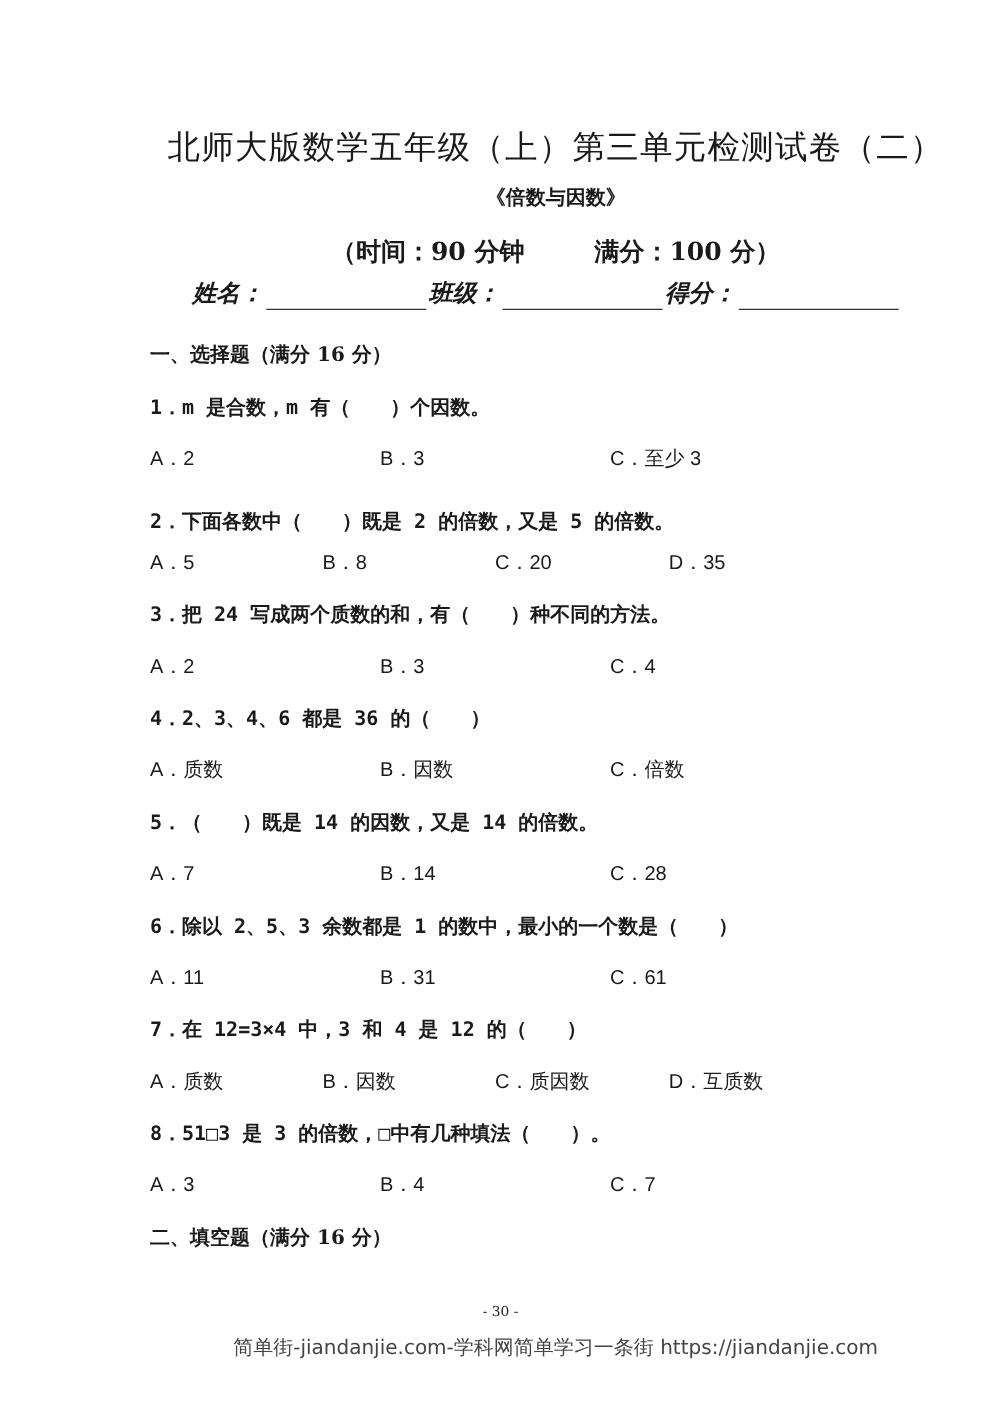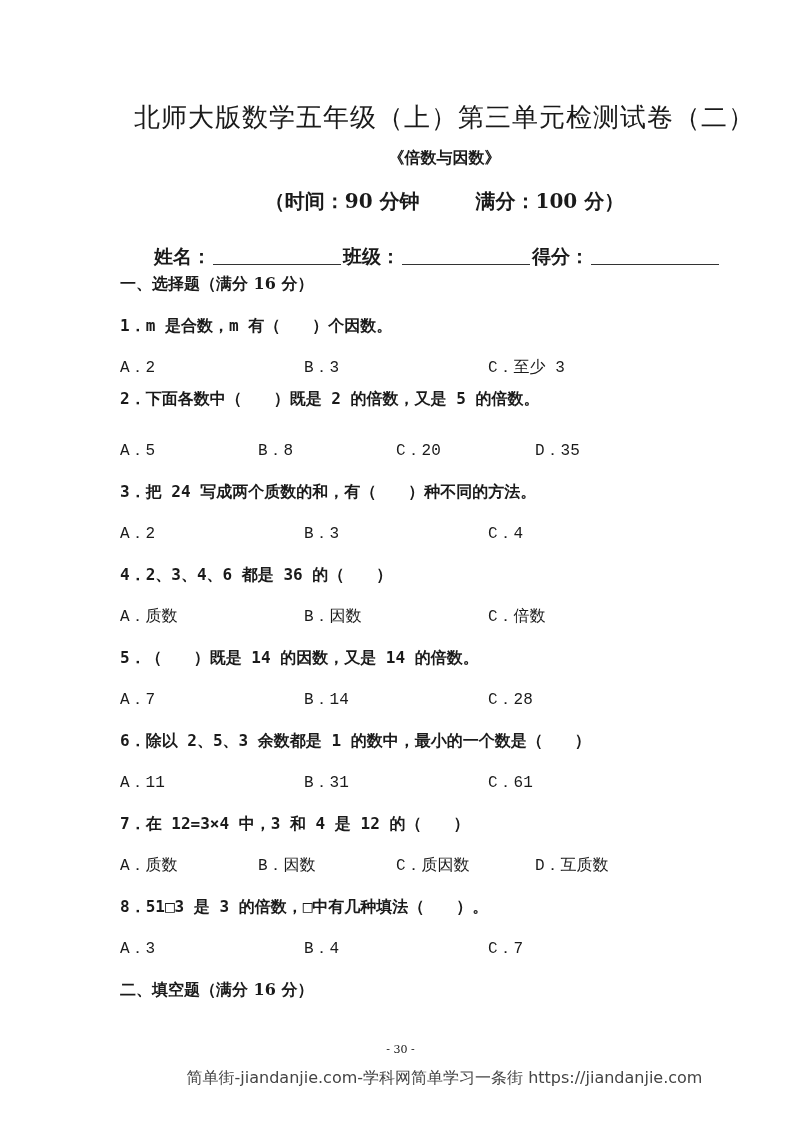--- a/index.html
+++ b/index.html
@@ -4,25 +4,25 @@
 <style>
   html, body { margin:0; padding:0; background:#ffffff; }
   body { width:793px; height:1122px; position:relative; overflow:hidden; color:#1a1a1a;
          font-family:"DejaVu Serif","Liberation Serif",serif; }
   .abs { position:absolute; white-space:nowrap;padding-left:48px; }
   .title { left:0; width:793px; text-align:center; top:100px; font-size:26px; letter-spacing:1px;
            font-family:"DejaVu Serif","Liberation Serif",serif; }
   .subtitle { left:0; width:793px; text-align:center; top:148px; font-size:16px; font-weight:bold; }
   .meta { left:0; width:793px; text-align:center; top:188px; font-size:20px; font-weight:bold; }
   .meta .gap { display:inline-block; width:56px; }
-  .info { top:244px; left:106px; font-size:19px; font-weight:bold; display:flex; align-items:flex-start; }
+  .info { top:222px; left:106px; font-size:19px; font-weight:bold; display:flex; align-items:flex-end;font-style:italic; }
   .info .line { display:inline-block; width:128px; border-bottom:1px solid #333; height:20px; margin:0 2px; }
   .section { left:72px; font-size:16px; font-weight:bold; }
   .q { left:72px; font-size:16px; font-family:"DejaVu Sans Mono","Liberation Mono",monospace;font-weight:bold; }
-  .opt { font-size:16px; font-family:Liberation Mono, monospace; }
+  .opt { font-size:16px; font-family:Liberation Sans, sans-serif; }
   .page-num { left:0; width:705px; text-align:center; top:1043px; font-size:11px; }
   .footer { left:0; width:793px; text-align:center; top:1068px; font-size:16px; color:#444;
             font-family:"DejaVu Sans","Liberation Sans",sans-serif; }
 </style>
 </head>
 <body>
 
 <div class="abs title">北师大版数学五年级（上）第三单元检测试卷（二）</div>
 <div class="abs subtitle">《倍数与因数》</div>
 <div class="abs meta">
@@ -38,21 +38,21 @@
   <span class="line"></span>
 </div>
 
 <div class="abs section" style="top:274px">一、选择题（满分 16 分）</div>
 
 <div class="abs q" style="top:316px">1．m 是合数，m 有（　　）个因数。</div>
 <div class="abs opt" style="top:357px;left:72px">A．2</div>
 <div class="abs opt" style="top:357px;left:256px">B．3</div>
 <div class="abs opt" style="top:357px;left:440px">C．至少 3</div>
 
-<div class="abs q" style="top:389px">2．下面各数中（　　）既是 2 的倍数，又是 5 的倍数。</div>
+<div class="abs q" style="top:407px">2．下面各数中（　　）既是 2 的倍数，又是 5 的倍数。</div>
 <div class="abs opt" style="top:440px;left:72px">A．5</div>
 <div class="abs opt" style="top:440px;left:210px">B．8</div>
 <div class="abs opt" style="top:440px;left:348px">C．20</div>
 <div class="abs opt" style="top:440px;left:487px">D．35</div>
 
 <div class="abs q" style="top:482px">3．把 24 写成两个质数的和，有（　　）种不同的方法。</div>
 <div class="abs opt" style="top:523px;left:72px">A．2</div>
 <div class="abs opt" style="top:523px;left:256px">B．3</div>
 <div class="abs opt" style="top:523px;left:440px">C．4</div>
 

